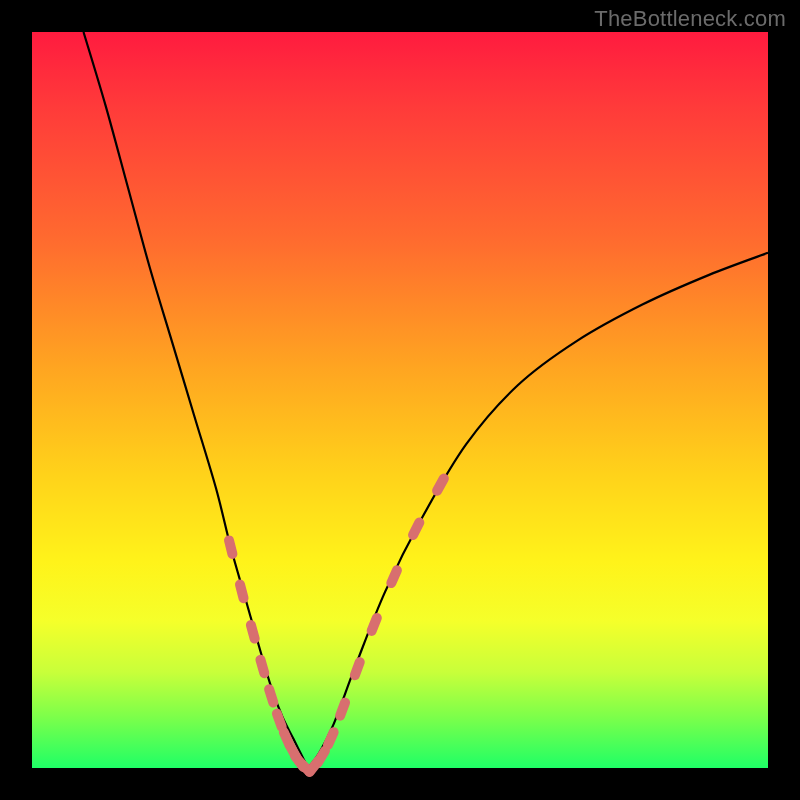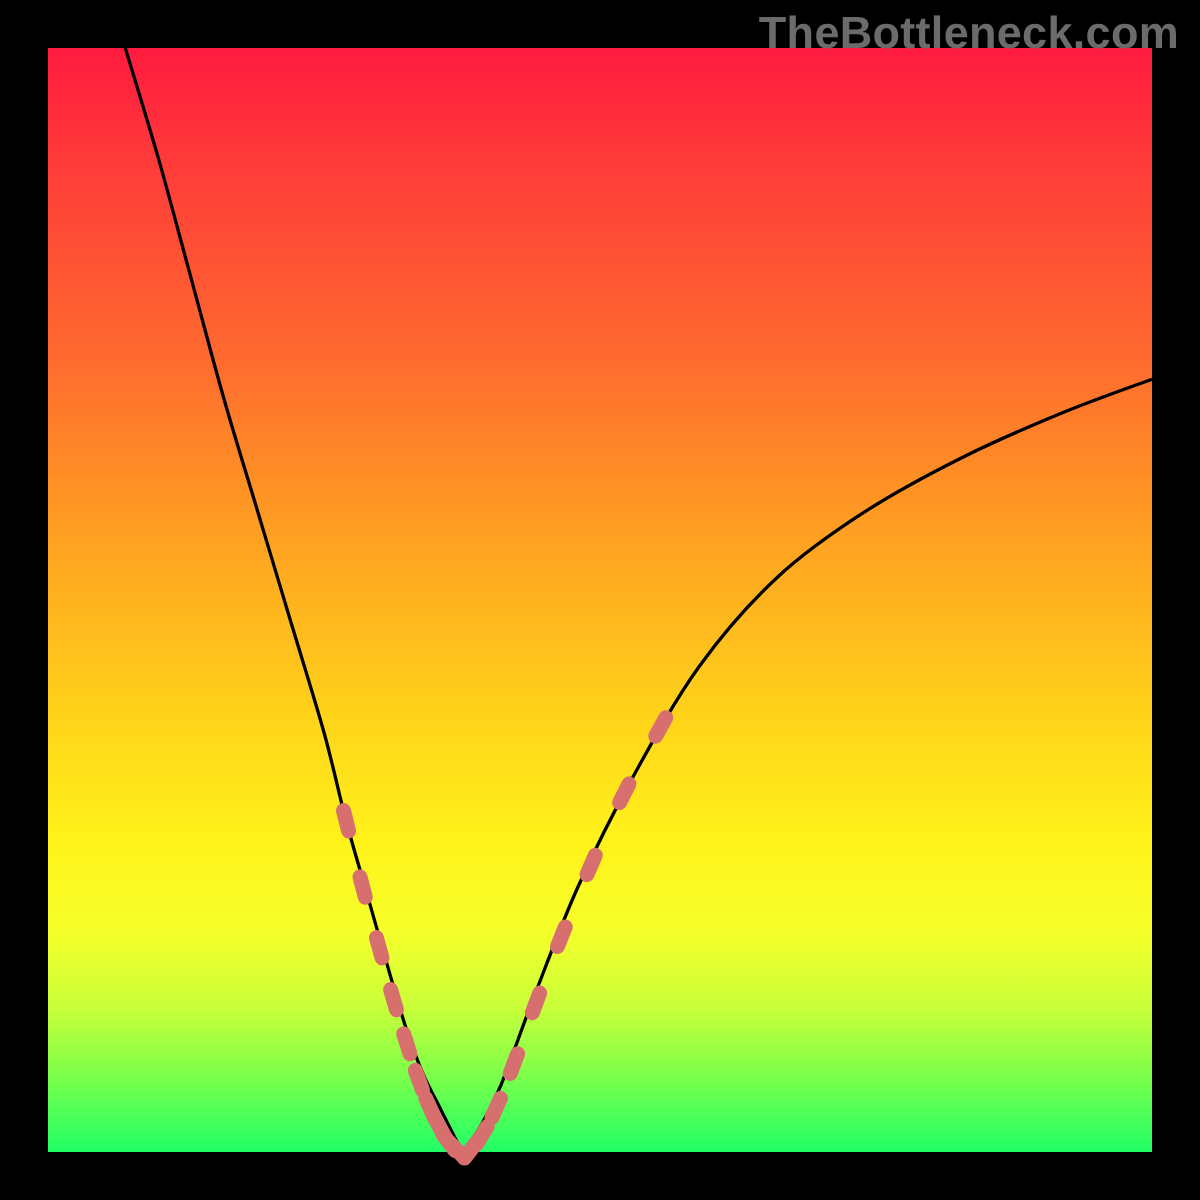--- a/index.html
+++ b/index.html
@@ -36,22 +36,22 @@
       #f5ff2a 80%,
       #c8ff3a 87%,
       #7dff4a 93%,
       #1fff66 100%);
   }
   .watermark {
     position: absolute;
     top: 6px;
     right: 14px;
     color: #6b6b6b;
-    font-size: 30px;
-    font-weight: 700;
+    font-size: 22px;
+    font-weight: 400;
     letter-spacing: 0.2px;
     user-select: none;
   }
   svg.curves {
     position: absolute;
     left: 0;
     top: 0;
     width: 736px;
     height: 736px;
     overflow: visible;

